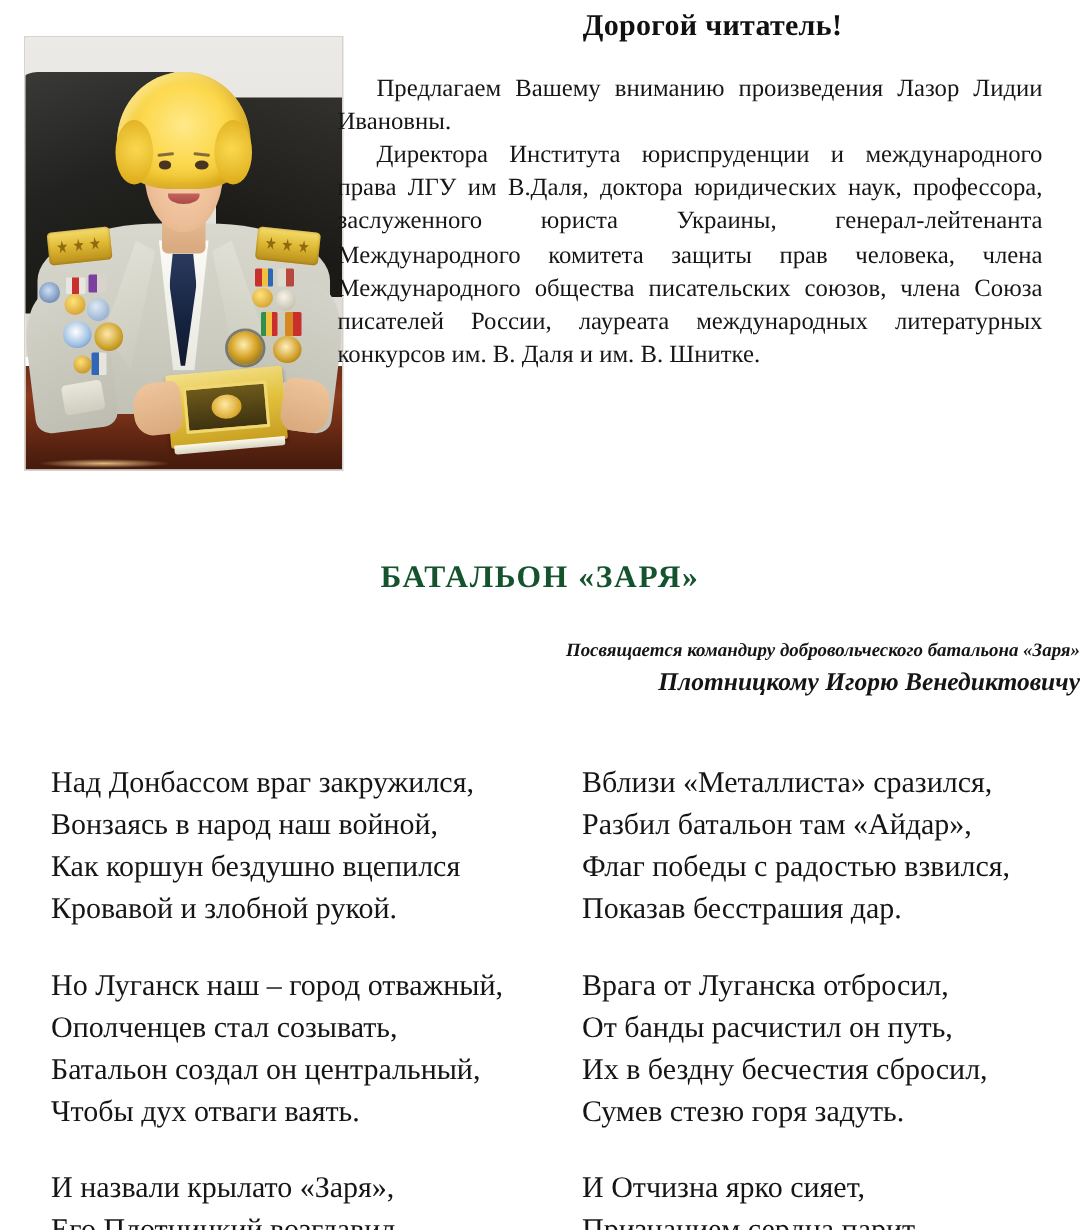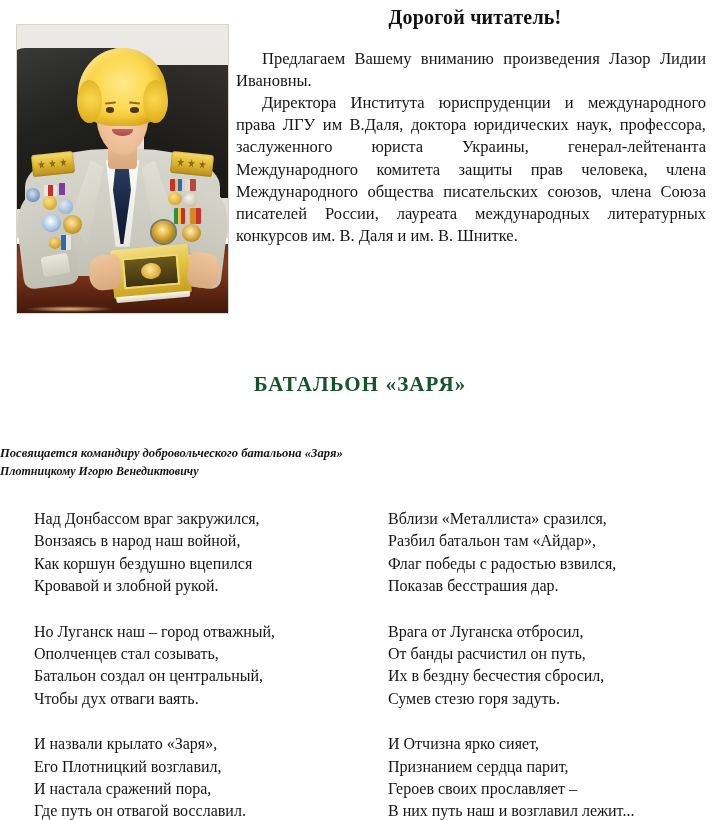--- a/index.html
+++ b/index.html
@@ -39,21 +39,21 @@
     text-align: center;
     font-family: "Liberation Serif", "DejaVu Serif", serif;
     font-weight: bold;
     font-size: 20px;
     letter-spacing: 0.2px;
     color: #111111;
   }
 
   .intro {
     position: absolute;
-    left: 236px;
+    left: 225px;
     top: 48px;
     width: 470px;
     font-size: 16.5px;
     line-height: 1.34;
     text-align: justify;
     text-align-last: left;
     color: #161616;
     hyphens: none;
   }
   .intro p {
@@ -384,49 +384,48 @@
     font-size: 21px;
     letter-spacing: 1.1px;
   }
 
   
   .dedication {
     position: absolute;
     left: 0;
     top: 425px;
     width: 720px;
-    text-align: left;
+    text-align: right;
     font-family: "Liberation Serif", "DejaVu Serif", serif;
     font-style: italic;
     font-weight: bold;
     color: #141414;
-    margin-top: 20px;
   }
   .dedication .d1 { font-size: 12.6px; line-height: 1.42; }
-  .dedication .d2 { font-size: 12px; line-height: 1.42; }
+  .dedication .d2 { font-size: 17px; line-height: 1.42; }
   .dedication .d3 { font-size: 12.6px; line-height: 1.42; }
 
   
   .poem {
     position: absolute;
     left: 0;
     top: 508px;
     width: 720px;
     display: flex;
     gap: 0;
   }
   .poem-col {
     width: 360px;
     box-sizing: border-box;
   }
   .poem-col.left { padding-left: 34px; }
   .poem-col.right { padding-left: 28px; }
   .stanza {
     margin: 0 0 23px 0;
-    font-size: 16px;
+    font-size: 20px;
     line-height: 1.40;
     color: #151515;
     white-space: pre-line;
   }
   .stanza:last-child { margin-bottom: 3px; }
 </style>
 </head>
 <body>
 
 <div class="page">

